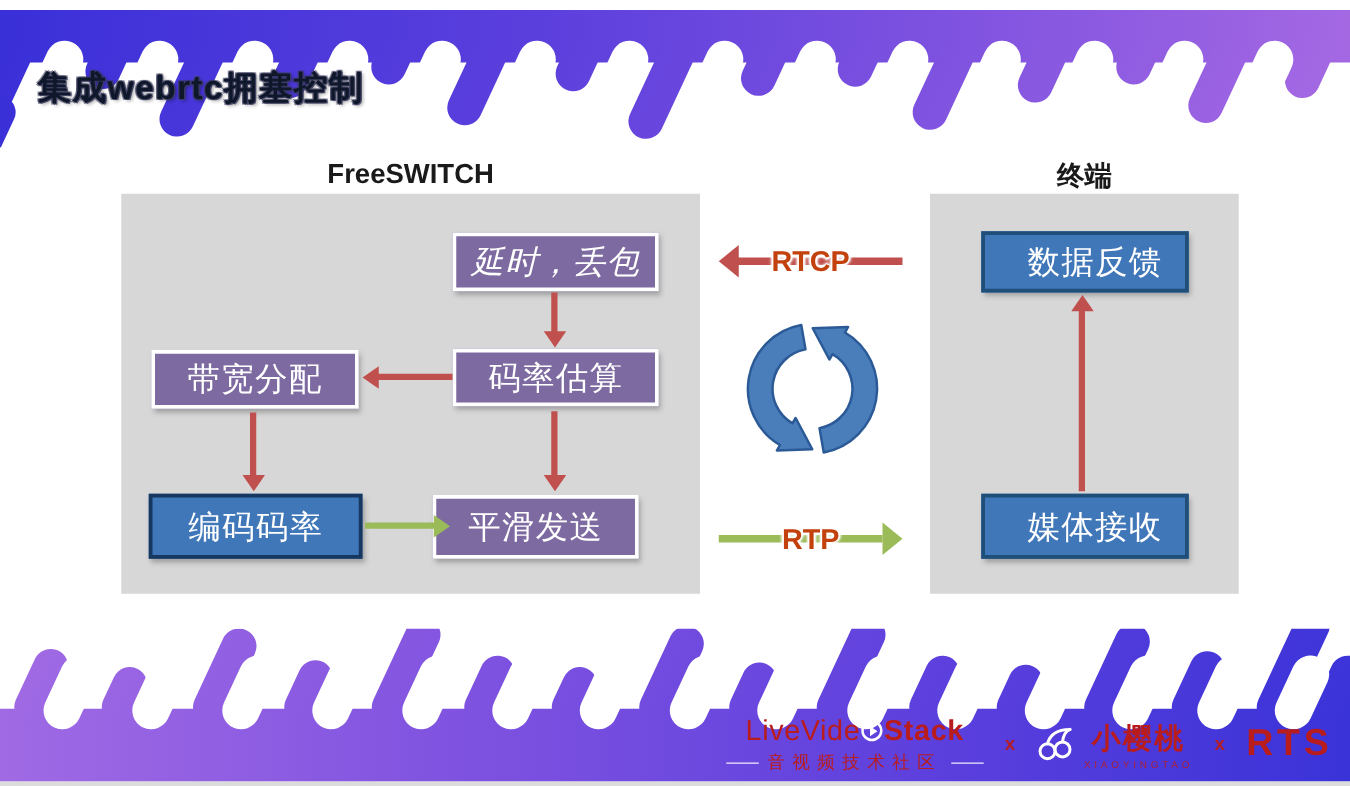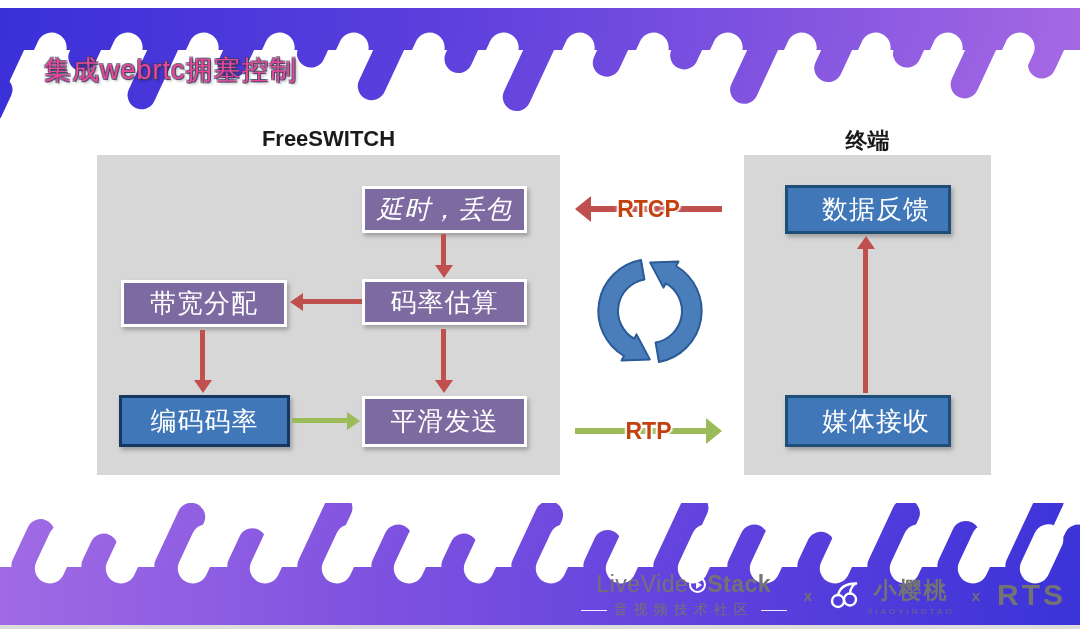--- a/index.html
+++ b/index.html
@@ -4,25 +4,25 @@
 <style>
   html,body{margin:0;padding:0;background:#fff;}
   .slide{position:relative;width:1080px;height:629px;background:#ffffff;overflow:hidden;
          font-family:"Liberation Sans",sans-serif;}
 
   
   .banner-top{position:absolute;left:0;top:0;width:1080px;height:118px;z-index:1;}
   .banner-bottom{position:absolute;left:0;bottom:4px;width:1080px;height:122px;z-index:1;}
   .bottom-strip{position:absolute;left:0;bottom:0;width:1080px;height:4px;background:#dcdcdc;z-index:0;}
 
-  .title{position:absolute;left:30px;top:52px;z-index:3;color:#ec4899;
-         font-size:27px;font-weight:400;letter-spacing:1px;
+  .title{position:absolute;left:30px;top:52px;z-index:3;color:#0f172a;
+         font-size:27px;font-weight:700;letter-spacing:1px;
          text-shadow:1px 1px 0 rgba(60,60,95,.85),-1px -1px 0 rgba(60,60,95,.6),
                      1px -1px 0 rgba(60,60,95,.6),-1px 1px 0 rgba(60,60,95,.6),
-                     2px 2px 3px rgba(0,0,0,.35);margin-left:14px;}
+                     2px 2px 3px rgba(0,0,0,.35);}
 
   
   .sec-label{position:absolute;top:126px;text-align:center;color:#1a1a1a;font-size:22px;z-index:2;}
   .sec-label.fs{left:97px;width:463px;font-weight:600;}
   .sec-label.term{left:744px;width:247px;font-weight:600;font-family:"Liberation Serif",serif;}
 
   
   .panel{position:absolute;top:155px;height:320px;background:#d7d7d7;z-index:1;}
   .panel.left{left:97px;width:463px;}
   .panel.right{left:744px;width:247px;}
@@ -32,21 +32,21 @@
         color:#fff;font-size:26px;letter-spacing:1px;font-family:"Liberation Serif","DejaVu Serif",serif;
         box-shadow:2px 3px 4px rgba(90,90,90,.45);}
   .node.purple{background:#7d6aa0;border:3px solid #ffffff;}
   .node.blue{background:#4077b8;border:3px solid #16375f;}
   .node.blue2{background:#4077b8;border:3px solid #1f4e79;padding-left:16px;}
 
   .n-delay{left:362px;top:186px;width:165px;height:47px;font-style:italic;}
   .n-est{left:362px;top:279px;width:165px;height:46px;}
   .n-band{left:121px;top:280px;width:166px;height:47px;}
   .n-enc{left:119px;top:395px;width:171px;height:52px;}
-  .n-smooth{left:362px;top:396px;width:165px;height:51px;}
+  .n-smooth{left:346px;top:396px;width:165px;height:51px;}
   .n-feed{left:785px;top:185px;width:166px;height:49px;}
   .n-recv{left:785px;top:395px;width:166px;height:52px;}
 
   
   .arrow{position:absolute;z-index:2;}
   .arrow .shaft{position:absolute;}
   .arrow .head{position:absolute;width:0;height:0;}
   .red{background:#c0504d;}
   .green{background:#9bbb59;}
 
@@ -83,21 +83,21 @@
   .a8 .head{right:0;top:0;border-top:13px solid transparent;border-bottom:13px solid transparent;border-left:16px solid #9bbb59;}
 
   .arrow-label{position:absolute;left:0;top:0;width:100%;height:100%;text-align:center;
     font-size:23px;line-height:26px;font-weight:600;color:#c2410c;z-index:3;
     text-shadow:1px 0 0 #fff,-1px 0 0 #fff,0 1px 0 #fff,0 -1px 0 #fff,2px 0 2px #fff,-2px 0 2px #fff,0 2px 2px #fff,0 -2px 2px #fff;}
 
   
   .cycle{position:absolute;left:577px;top:251px;width:146px;height:120px;z-index:2;}
 
   
-  .footer{position:absolute;right:14px;bottom:10px;z-index:6;display:flex;align-items:center;gap:17px;color:#737373;}
+  .footer{position:absolute;right:14px;bottom:10px;z-index:6;display:flex;align-items:center;gap:17px;color:#b91c1c;}
   .lvs{display:flex;flex-direction:column;align-items:center;}
   .lvs-main{display:flex;align-items:center;font-size:23px;font-weight:500;letter-spacing:.5px;}
   .lvs-part2{font-weight:800;}
   .lvs-play{display:inline-flex;align-items:center;justify-content:center;width:17px;height:17px;
             border:2px solid #fff;border-radius:50%;margin:0 1px;box-sizing:border-box;}
   .lvs-play .tri{width:0;height:0;border-top:4px solid transparent;border-bottom:4px solid transparent;border-left:6px solid #fff;margin-left:2px;}
   .lvs-sub{display:flex;align-items:center;gap:7px;margin-top:3px;font-size:14px;letter-spacing:6px;}
   .lvs-sub .line{width:26px;height:1px;background:#fff;opacity:.9;}
   .sep-x{font-size:15px;font-weight:600;opacity:.95;}
   .xyt{display:flex;align-items:center;gap:8px;}

